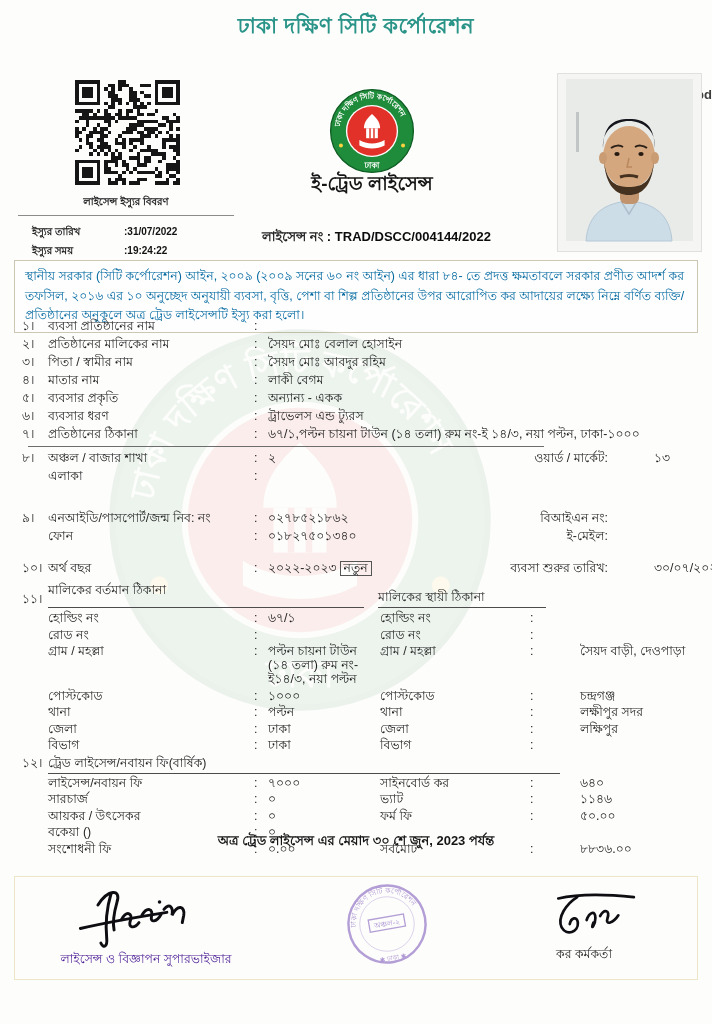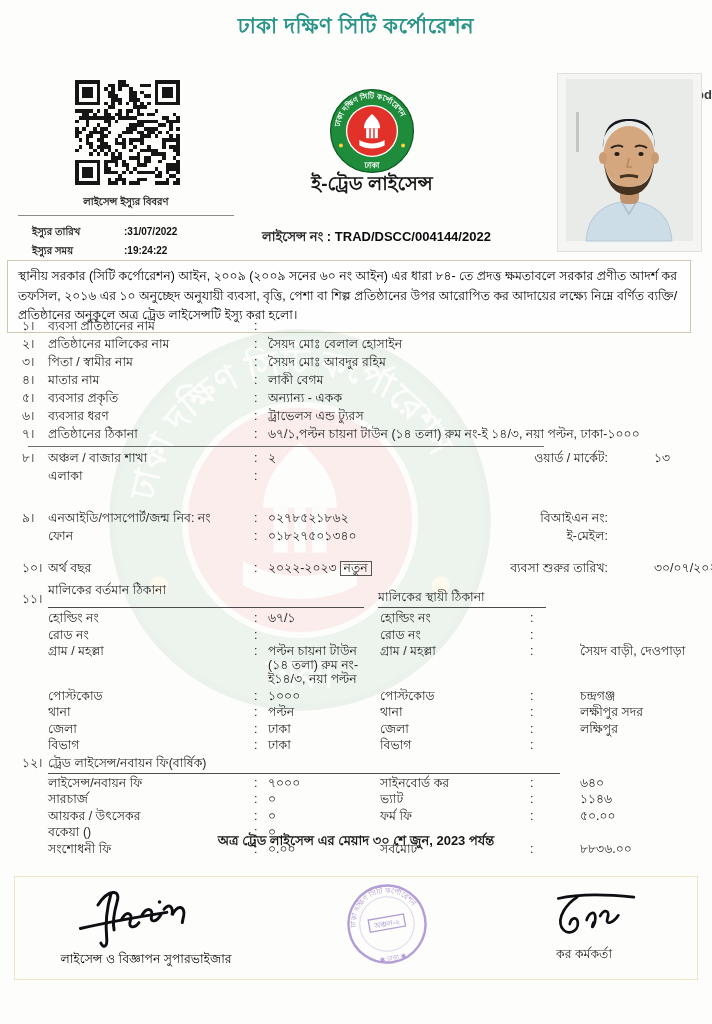--- a/index.html
+++ b/index.html
@@ -20,22 +20,22 @@
   .issue-row .val{font-weight:600;color:#111;}
   .logo-wrap{position:absolute;left:327px;top:86px;width:90px;height:90px;}
   .doc-title{position:absolute;left:232px;top:169px;width:280px;text-align:center;
              font-size:19px;font-weight:800;color:#151515;}
   .license-no{position:absolute;left:262px;top:227px;font-size:13px;}
   .license-no .lbl{font-weight:700;color:#222;}
   .license-no .val{font-weight:700;color:#0c0c0c;}
   .photo{position:absolute;left:557px;top:73px;width:143px;height:177px;
          border:1px solid #e0e0dc;background:#fff;}
   
-  .legal{position:absolute;left:7px;top:260px;width:662px;border:1px solid #cdc6b2;
-         padding:6px 10px;font-size:12.4px;line-height:1.58;color:#000000;background:rgba(255,255,255,.6);}
+  .legal{position:absolute;left:14px;top:260px;width:662px;border:1px solid #cdc6b2;
+         padding:6px 10px;font-size:12.4px;line-height:1.58;color:#0369a1;background:rgba(255,255,255,.6);}
   
   .watermark{position:absolute;left:96px;top:316px;width:408px;height:408px;opacity:.07;pointer-events:none;}
   
   .fields{position:absolute;left:14px;top:318px;width:684px;font-size:12.4px;color:#262626;}
   .frow{display:grid;grid-template-columns:26px 206px 14px 1fr;line-height:17px;margin-bottom:1px;align-items:start;padding-left:8px;}
   .frow.with-right{grid-template-columns:26px 206px 14px 130px 210px 1fr;}
   .fnum{color:#262626;}
   .flabel{color:#262626;}
   .fcolon{text-align:left;}
   .fvalue{color:#1d1d1d;}
@@ -54,21 +54,21 @@
   .srow .sv{padding-right:6px;}
   .srow .srv{padding-left:36px;}
   
   .validity{position:absolute;left:0;right:0;top:831px;text-align:center;
             font-size:13px;font-weight:700;color:#161616;}
   
   .sigbox{position:absolute;left:14px;top:876px;width:682px;height:102px;
           border:1px solid #efe6c8;}
   .sig-left{position:absolute;left:58px;top:6px;width:132px;height:66px;}
   .sig-left-label{position:absolute;left:18px;bottom:9px;width:226px;text-align:center;
-                  font-size:12.4px;color:#000000;}
+                  font-size:12.4px;color:#4c1d95;}
   .stamp{position:absolute;left:325px;top:0px;width:94px;height:94px;transform:rotate(-10deg);}
   .sig-right{position:absolute;right:48px;top:12px;width:118px;height:54px;}
   .sig-right-label{position:absolute;right:28px;bottom:14px;width:170px;text-align:center;
                    font-size:12.4px;color:#262626;}
 </style>
 </head>
 <body>
 
 <div class="page">
 

